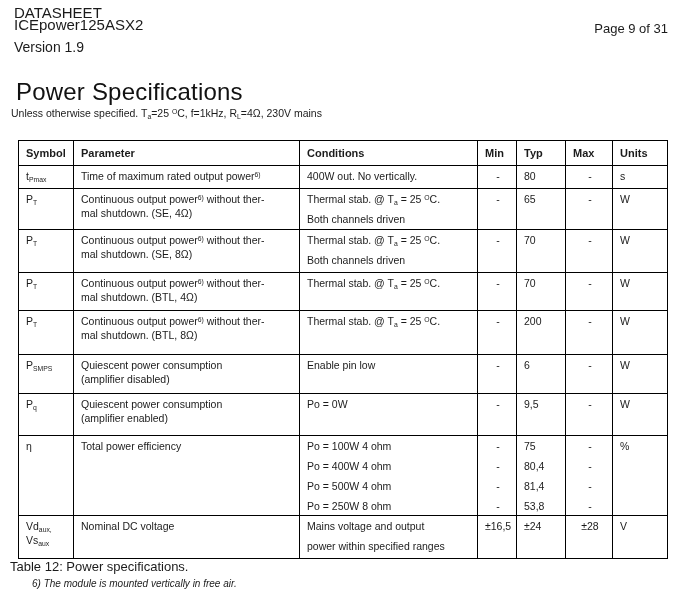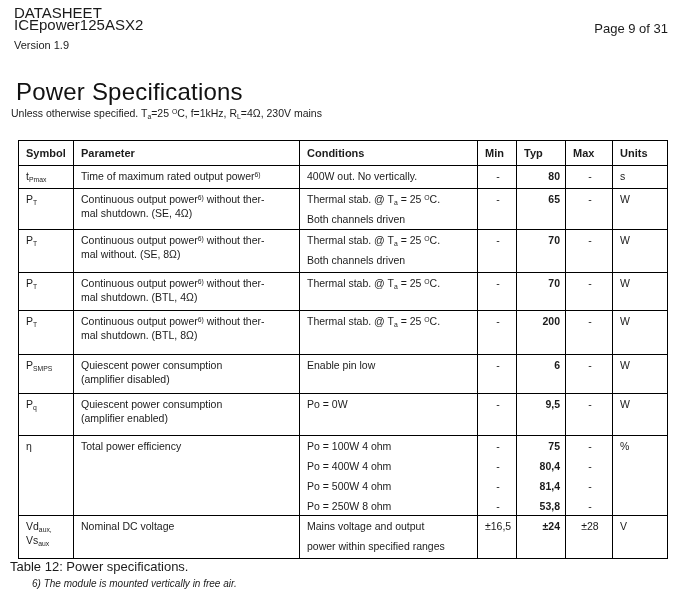--- a/index.html
+++ b/index.html
@@ -6,21 +6,21 @@
   body {
     width:679px; height:600px;
     background:#ffffff;
     position:relative;
     font-family:"Liberation Sans", sans-serif;
     color:#1b1b1b;
     -webkit-font-smoothing:antialiased;
   }
   .doc-header { position:absolute; top:7px; left:14px; font-size:15px; line-height:12px; }
   .page-info  { position:absolute; top:21px; right:11px; font-size:13px; }
-  .version    { position:absolute; top:39px; left:14px; font-size:11px; }
+  .version    { position:absolute; top:39px; left:14px; font-size:14px; }
 
   .page-title {
     position:absolute; top:72px; left:10px;
     font-size:24px; font-weight:400; letter-spacing:0.2px; color:#111;
     margin:6px;
   }
   .subtitle { position:absolute; top:107px; left:11px; font-size:10.5px; }
 
   table.spec {
     position:absolute; left:18px; top:140px;
@@ -46,21 +46,21 @@
   .spec tbody tr:nth-child(6) { height:39px; }
   .spec tbody tr:nth-child(7) { height:42px; }
   .spec tbody tr:nth-child(8) { height:77px; }
   .spec tbody tr:nth-child(9) { height:43px; }
 
   .cell-line { line-height:13px; white-space:nowrap; }
   .col-conditions .gap, .col-min .gap, .col-typ .gap, .col-max .gap { margin-top:7px; }
   .col-parameter .gap, .col-symbol .gap, .col-units .gap { margin-top:1px; }
 
   .col-min  { text-align:center; padding-left:2px; padding-right:2px; }
-  .col-typ  { text-align:right; padding-right:8px;font-weight:bold; }
+  .col-typ  { text-align:left; padding-right:8px; }
   .col-max  { text-align:center; padding-left:2px; padding-right:2px; }
 
   sub { font-size:0.65em; vertical-align:-0.25em; line-height:0; }
   sup { font-size:0.65em; vertical-align:0.45em; line-height:0; }
 
   .caption  { position:absolute; top:559px; left:10px; font-size:13px; }
   .footnote { position:absolute; top:578px; left:10px; font-size:10px; font-style:italic;margin-left:22px; }
 </style>
 </head>
 <body>
@@ -144,21 +144,21 @@
         <td class="col-units">
           <div class="cell-line">W</div>
         </td>
       </tr>
       <tr>
         <td class="col-symbol">
           <div class="cell-line">P<sub>T</sub></div>
         </td>
         <td class="col-parameter">
           <div class="cell-line">Continuous output power<sup>6)</sup> without ther-</div>
-          <div class="cell-line gap">mal without. (SE, 8Ω)</div>
+          <div class="cell-line gap">mal shutdown. (SE, 8Ω)</div>
         </td>
         <td class="col-conditions">
           <div class="cell-line">Thermal stab. @ T<sub>a</sub> = 25 <sup>O</sup>C.</div>
           <div class="cell-line gap">Both channels driven</div>
         </td>
         <td class="col-min">
           <div class="cell-line">-</div>
         </td>
         <td class="col-typ">
           <div class="cell-line">70</div>

